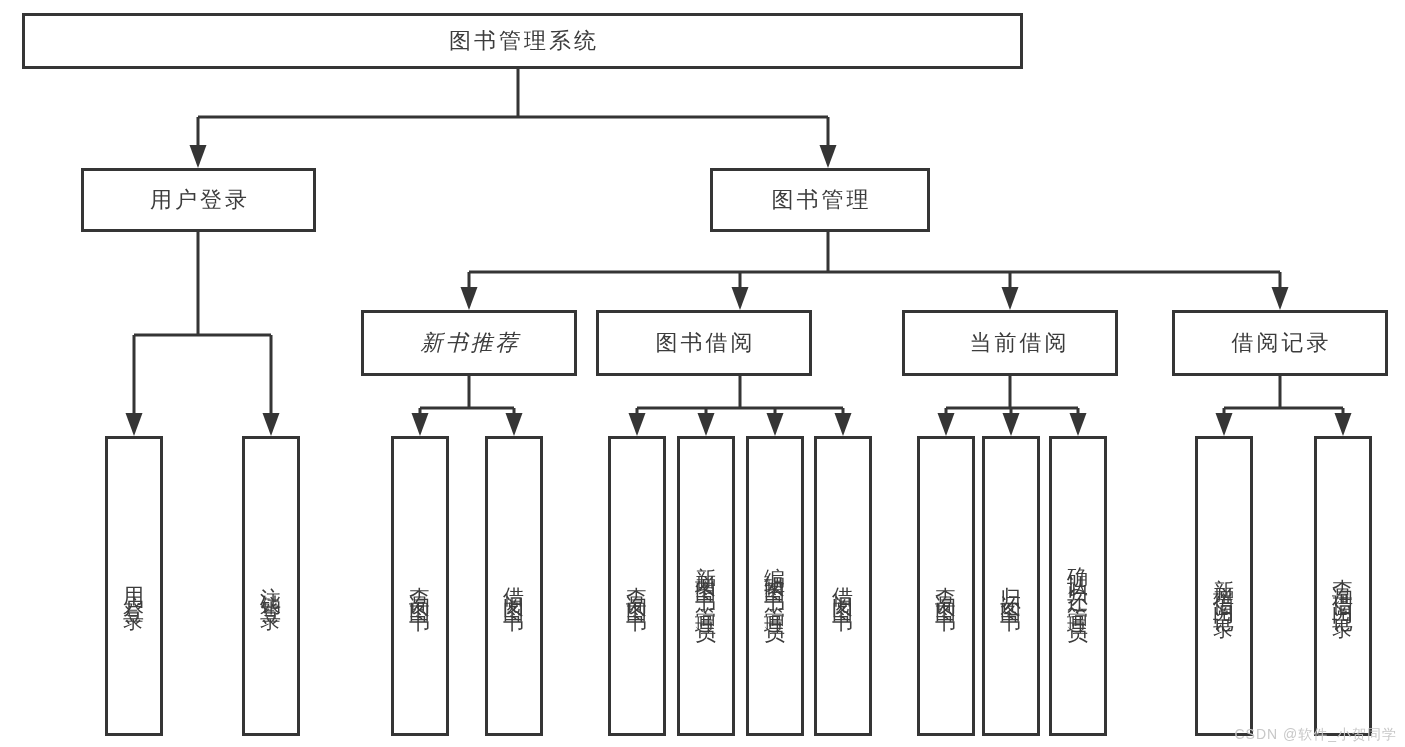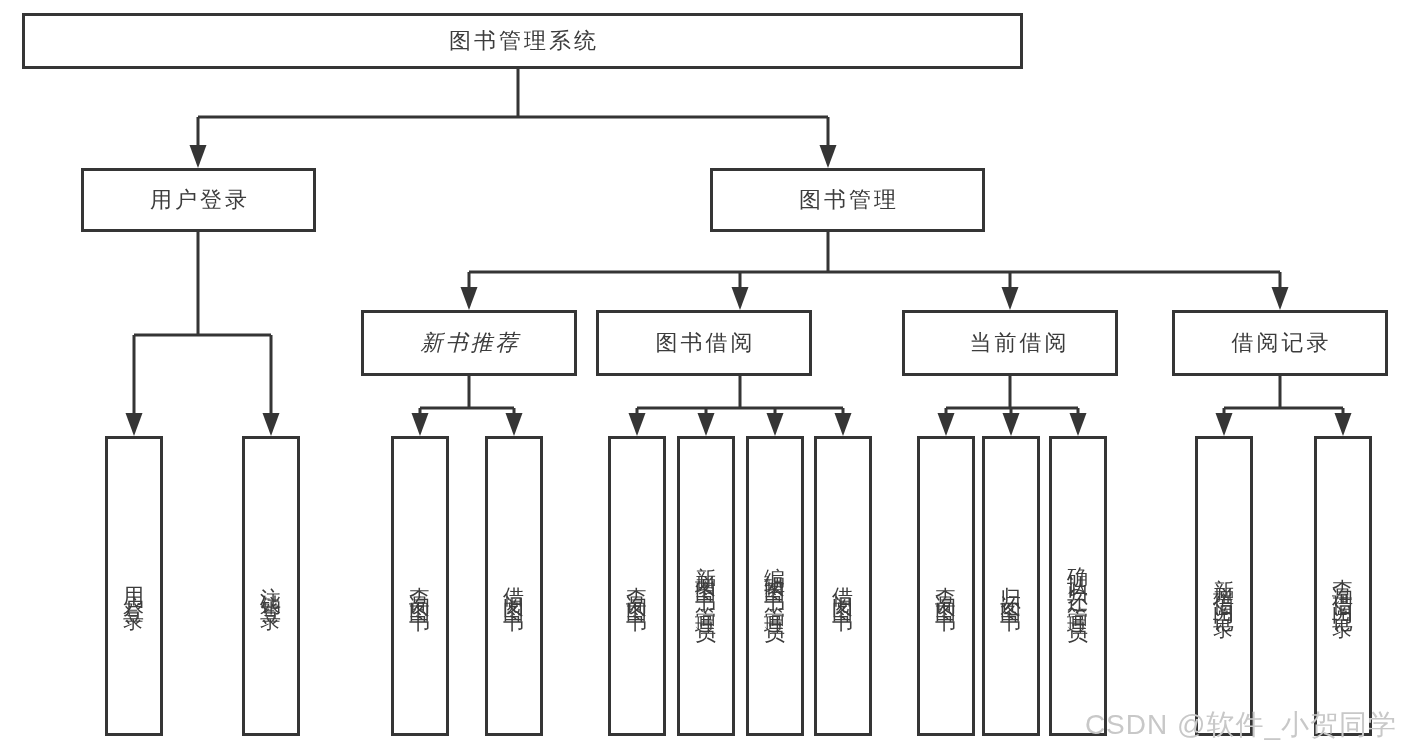--- a/index.html
+++ b/index.html
@@ -40,21 +40,21 @@
     justify-content: center;
     font-size: 22px;
     letter-spacing: 3px;
     text-indent: 3px; 
     white-space: nowrap;
     text-align: right;
   }
   .root { left: 22px; top: 13px; width: 1001px; height: 56px; }
   .l2   { top: 168px; height: 64px; }
   .n-user-login { left: 81px;  width: 235px; }
-  .n-book-mgmt  { left: 710px; width: 275px; }
+  .n-book-mgmt  { left: 710px; width: 220px; }
   .l3   { top: 310px; height: 66px; width: 216px; }
   .n-new-books   { left: 361px; font-style: italic; }
   .n-borrowing   { left: 596px; }
   .n-current     { left: 902px; padding-left: 16px; }
   .n-history     { left: 1172px; }
   .leaf {
     top: 436px; height: 300px; width: 58px;
     writing-mode: vertical-rl;
     text-orientation: mixed;
     font-size: 21px;
@@ -72,21 +72,21 @@
   .lf7  { left: 746px; }
   .lf8  { left: 814px; }
   .lf9  { left: 917px; }
   .lf10 { left: 982px; }
   .lf11 { left: 1049px; }
   .lf12 { left: 1195px; }
   .lf13 { left: 1314px; }
   .watermark {
     position: absolute;
     right: 8px; bottom: 3px;
-    font-size: 28px;
+    font-size: 14px;
     letter-spacing: 1px;
     color: var(--wm);
     z-index: 5;
   }
 </style>
 </head>
 <body>
 
 <div class="stage">
 

